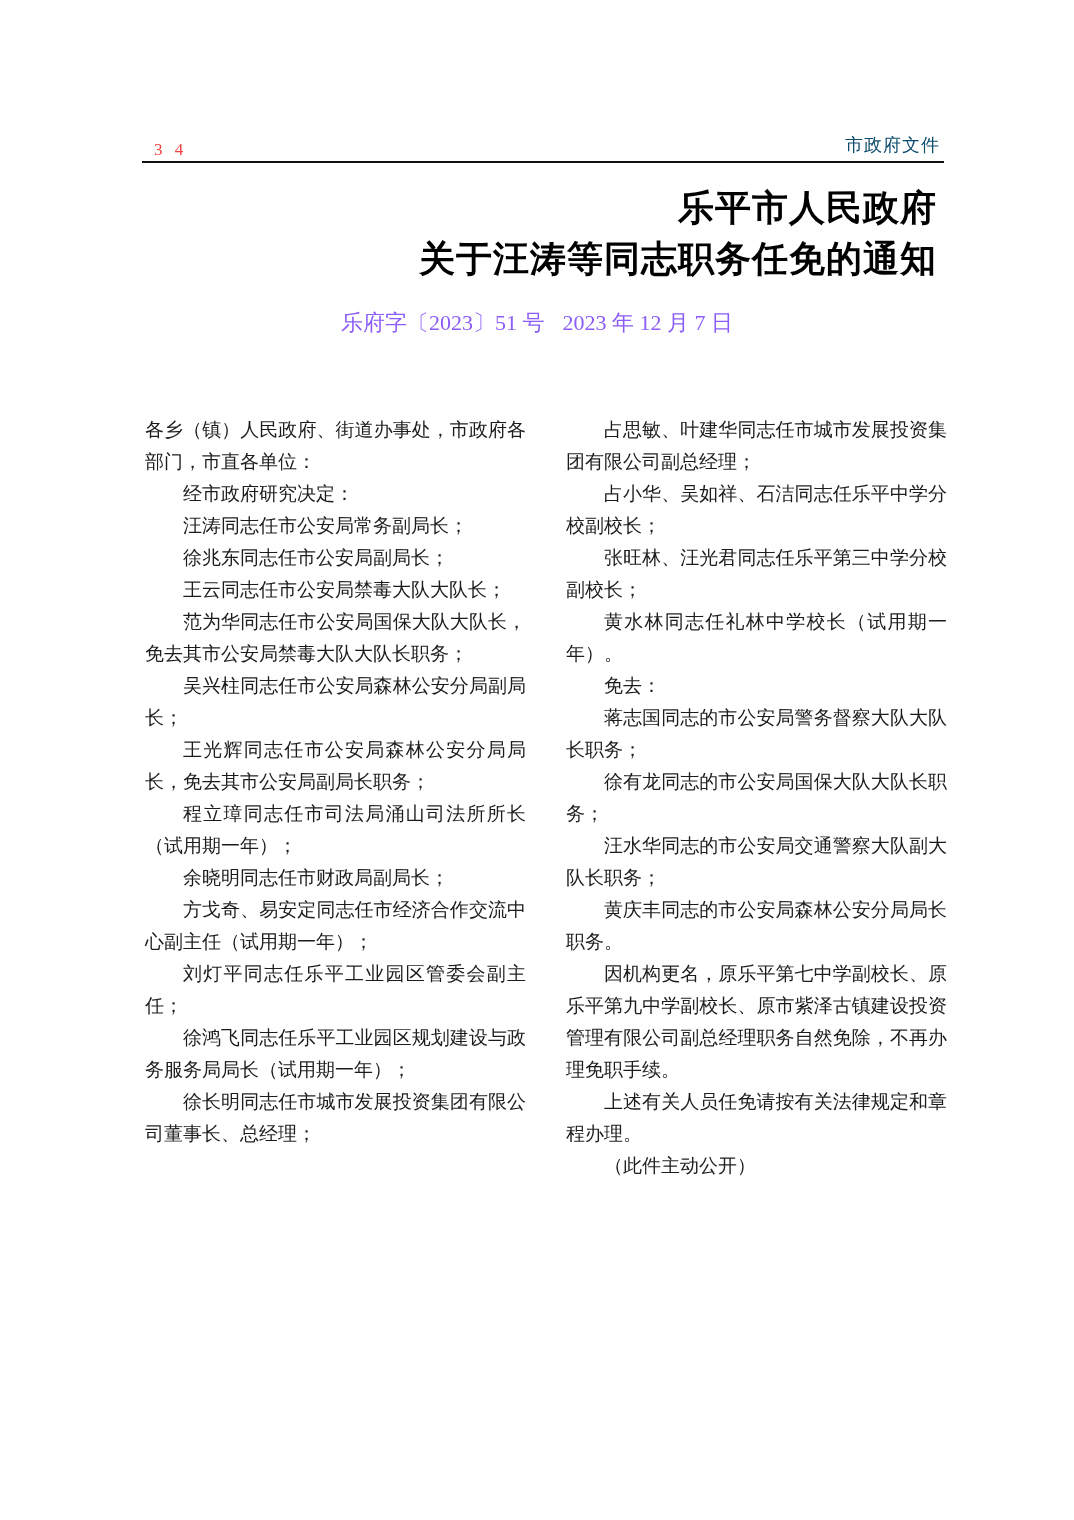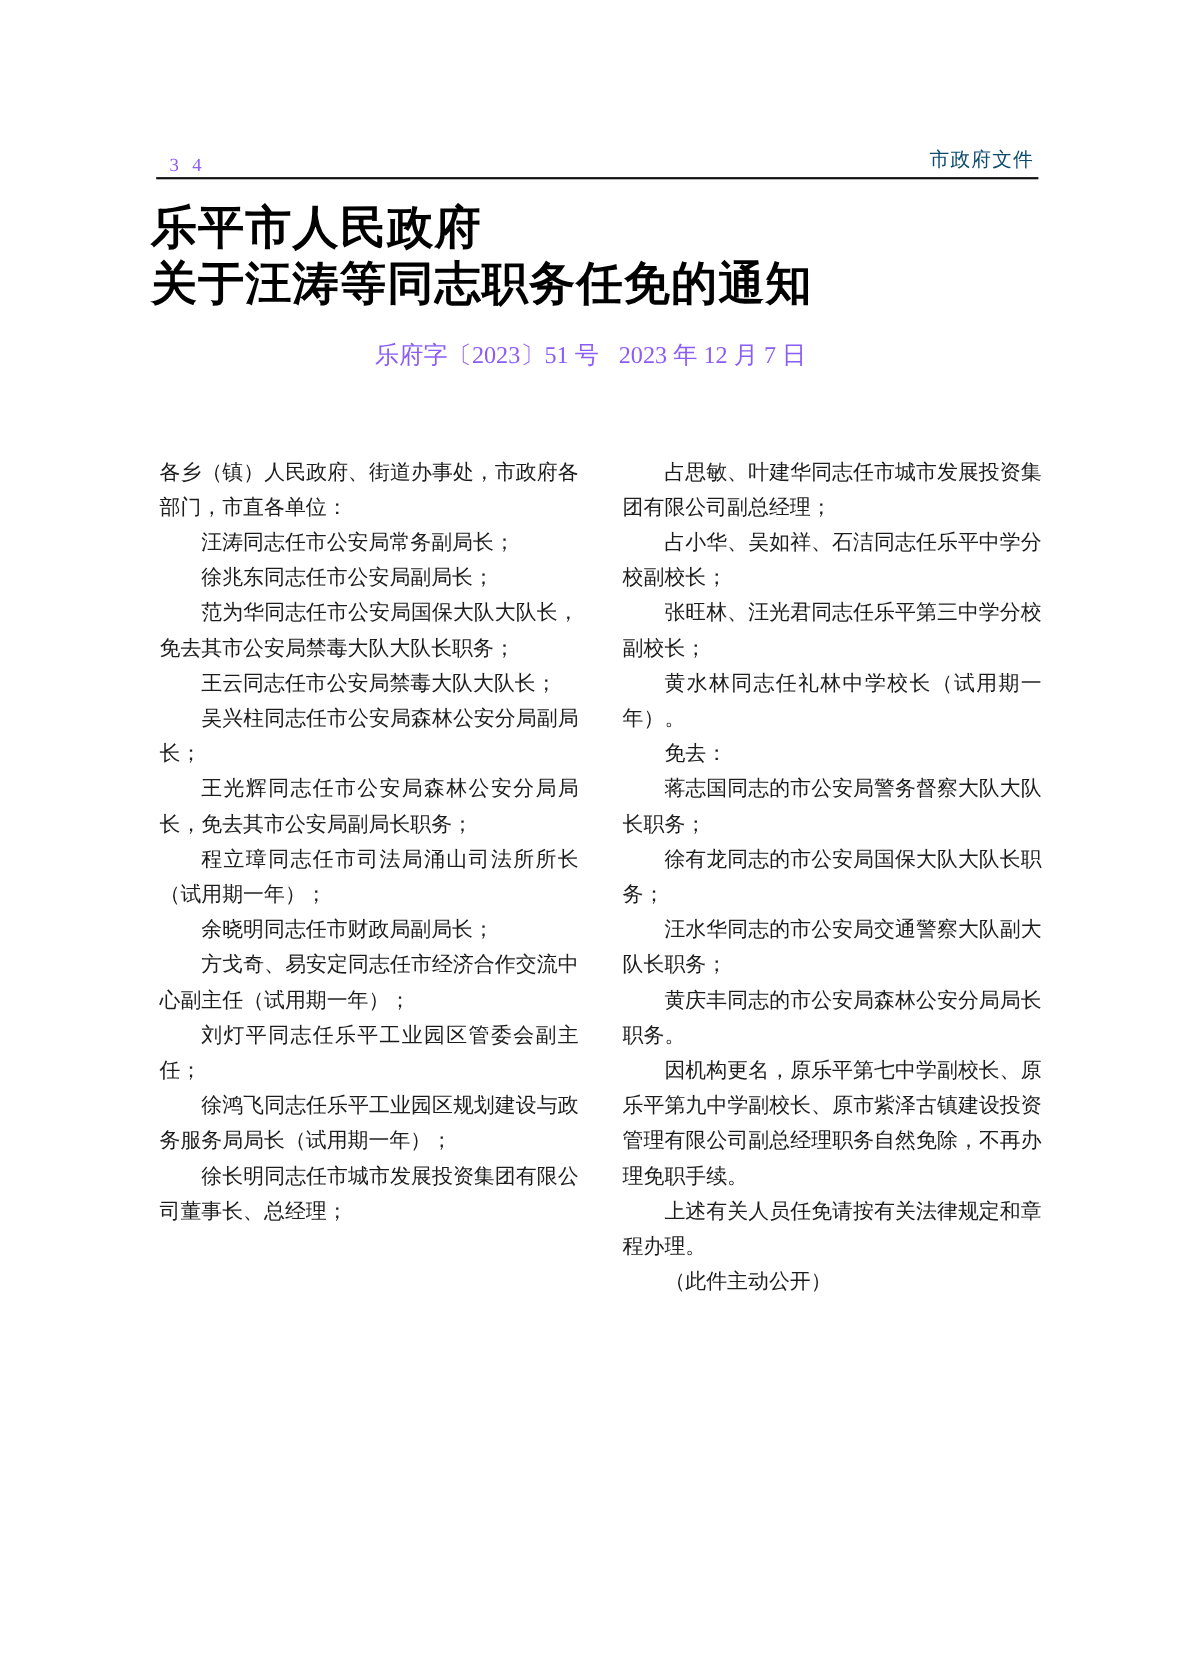--- a/index.html
+++ b/index.html
@@ -16,21 +16,21 @@
     color: #1c1c1c;
     overflow: hidden;
   }
   
   .page-num {
     position: absolute;
     left: 154px;
     top: 140px;
     font-size: 17px;
     letter-spacing: 4px;
-    color: #8b5cf6;
+    color: #ef4444;
   }
   .header-label {
     position: absolute;
     right: 134px;
     top: 133px;
     font-size: 18px;
     letter-spacing: 1px;
     color: #0c4a6e;
   }
   .header-rule {
@@ -40,23 +40,23 @@
     top: 161px;
     height: 2px;
     background: #111;
   }
   
   .title-block {
     position: absolute;
     left: 137px;
     top: 183px;
     width: 800px;
-    text-align: left;
+    text-align: right;
     font-weight: bold;
-    font-size: 42px;
+    font-size: 36px;
     line-height: 51px;
     color: #000;
     letter-spacing: 1px;
   }
   .meta-line {
     position: absolute;
     left: 137px;
     top: 308px;
     width: 800px;
     text-align: center;
@@ -105,24 +105,25 @@
     <div>关于汪涛等同志职务任免的通知</div>
   </div>
 
   <div class="meta-line">
     <span class="doc-number">乐府字〔2023〕51 号</span><span>2023 年 12 月 7 日</span>
   </div>
 
   <div class="columns">
     <div class="col" id="left-col">
         <p class="para">各乡（镇）人民政府、街道办事处，市政府各部门，市直各单位：</p>
+        <p class="para indent">经市政府研究决定：</p>
         <p class="para indent">汪涛同志任市公安局常务副局长；</p>
         <p class="para indent">徐兆东同志任市公安局副局长；</p>
+        <p class="para indent">王云同志任市公安局禁毒大队大队长；</p>
         <p class="para indent">范为华同志任市公安局国保大队大队长，免去其市公安局禁毒大队大队长职务；</p>
-        <p class="para indent">王云同志任市公安局禁毒大队大队长；</p>
         <p class="para indent">吴兴柱同志任市公安局森林公安分局副局长；</p>
         <p class="para indent">王光辉同志任市公安局森林公安分局局长，免去其市公安局副局长职务；</p>
         <p class="para indent">程立璋同志任市司法局涌山司法所所长（试用期一年）；</p>
         <p class="para indent">余晓明同志任市财政局副局长；</p>
         <p class="para indent">方戈奇、易安定同志任市经济合作交流中心副主任（试用期一年）；</p>
         <p class="para indent">刘灯平同志任乐平工业园区管委会副主任；</p>
         <p class="para indent">徐鸿飞同志任乐平工业园区规划建设与政务服务局局长（试用期一年）；</p>
         <p class="para indent">徐长明同志任市城市发展投资集团有限公司董事长、总经理；</p>
       </div>
     <div class="col" id="right-col">

